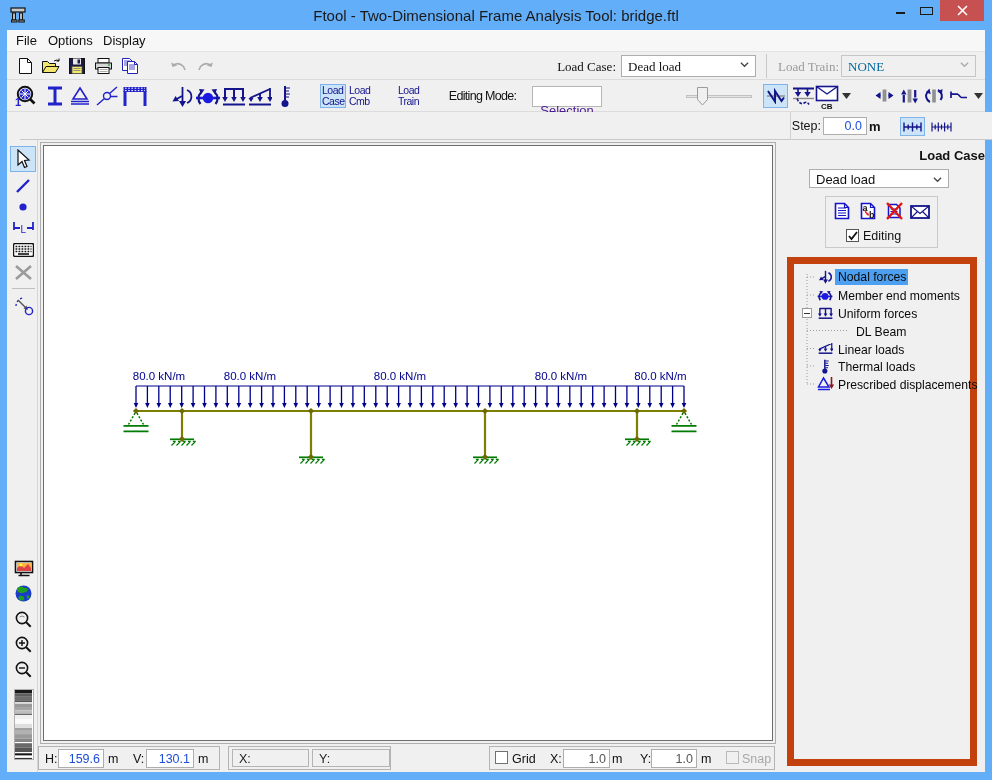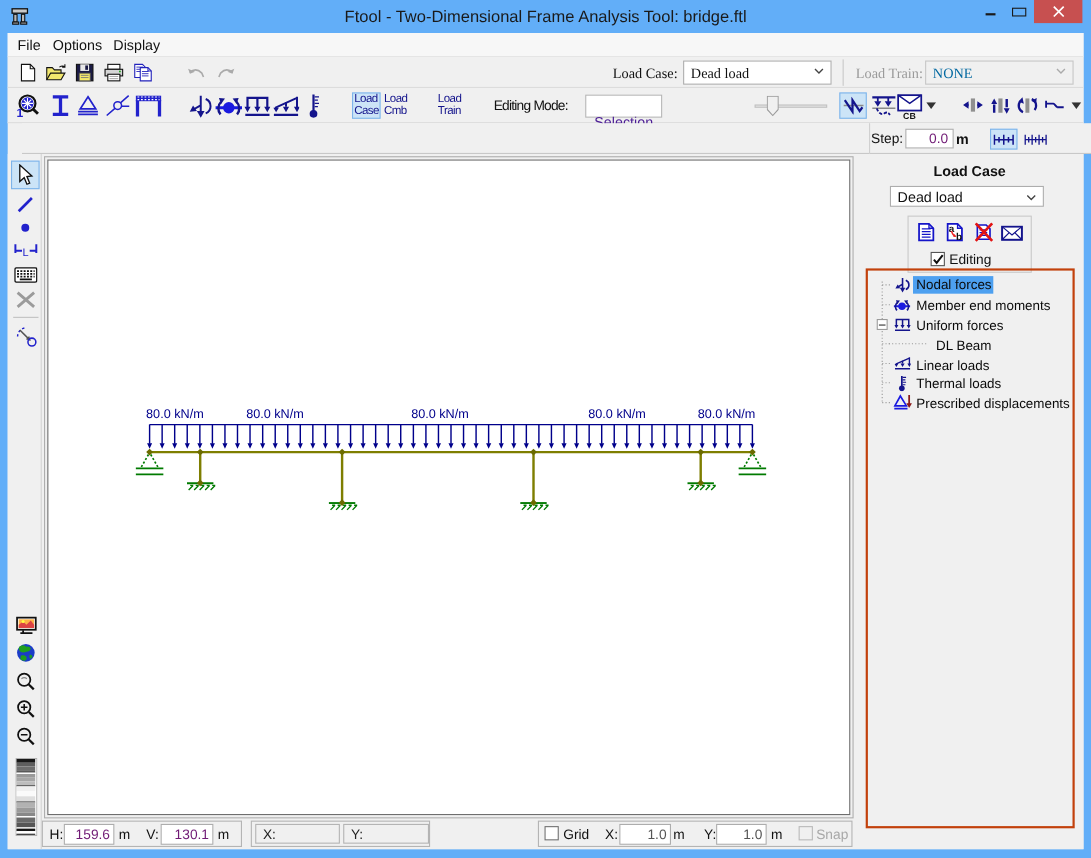--- a/index.html
+++ b/index.html
@@ -14,21 +14,21 @@
 .menuitem { position:absolute; top:3px; font-size:13px; color:#111; }
 #row1 { left:0; top:22px; width:978px; height:28px; background:#f0f0f0; border-bottom:1px solid #dcdcdc;font-family:Liberation Serif, serif; }
 #row2 { left:0; top:50px; width:978px; height:32px; background:#f0f0f0; border-bottom:1px solid #dcdcdc; }
 #row3 { left:0; top:82px; width:978px; height:28px; background:#f0f0f0; border-bottom:1px solid #c8c8c8;margin-left:13px; }
 #mainarea { left:0; top:110px; width:978px; height:632px; background:#f0f0f0; }
 .lbl { position:absolute; font-size:13px; color:#111; }
 .lblgrey { position:absolute; font-size:13px; color:#9a9a9a; }
 .combo { position:absolute; background:#fff; border:1px solid #adadad; font-size:13px; color:#111; }
 .combo .arr { position:absolute; right:6px; top:4px; width:9px; height:9px; }
 .tbtn { position:absolute; border:1px solid #7eb4ea; background:#cce4f7; }
-.numbox { position:absolute; background:#fff; border:1px solid #adadad; font-size:12.5px; color:#701a75; text-align:right; }
+.numbox { position:absolute; background:#fff; border:1px solid #adadad; font-size:12.5px; color:#1d4ed8; text-align:right; }
 </style>
 </head>
 <body>
 <div class="abs" id="titlebar">
  <svg class="abs" style="left:10px;top:7px" width="16" height="16" viewBox="0 0 16 16">
   <rect x="1" y="1" width="14" height="4" fill="#c8c8c8" stroke="#111" stroke-width="1.2"></rect>
   <rect x="2.5" y="6" width="3" height="7" fill="#b8b8b8" stroke="#111" stroke-width="1"></rect>
   <rect x="9.5" y="6" width="3" height="7" fill="#b8b8b8" stroke="#111" stroke-width="1"></rect>
   <rect x="1.5" y="13" width="5.5" height="2" fill="#9a9a9a" stroke="#111" stroke-width="1"></rect>
   <rect x="8.8" y="13" width="5.5" height="2" fill="#9a9a9a" stroke="#111" stroke-width="1"></rect>
@@ -366,21 +366,21 @@
     <span class="numbox" style="left:73px;top:2px;width:47px;height:19px;padding:2px 3px 0 0;color:#555">1.0</span>
     <span class="lbl" style="left:122px;top:5px;font-size:12.5px">m</span>
     <span class="lbl" style="left:150px;top:5px;font-size:12.5px">Y:</span>
     <span class="numbox" style="left:161px;top:2px;width:46px;height:19px;padding:2px 3px 0 0;color:#555">1.0</span>
     <span class="lbl" style="left:211px;top:5px;font-size:12.5px">m</span>
     <span class="abs" style="left:236px;top:4px;width:13px;height:13px;background:#f0f0f0;border:1px solid #b9b9b9"></span>
     <span class="lblgrey" style="left:252px;top:5px;font-size:12.5px;color:#a8a8a8">Snap</span>
   </div>
 
   <div class="abs" id="rightpanel" style="left:771px;top:0;width:207px;height:632px">
-   <div class="abs" style="left:0;top:8px;width:207px;text-align:center;font-size:13px;font-weight:bold;color:#111">Load Case</div>
+   <div class="abs" style="left:0;top:8px;width:207px;text-align:right;font-size:13px;font-weight:bold;color:#111">Load Case</div>
    <div class="combo" style="left:31px;top:29px;width:140px;height:19px">
     <span style="position:absolute;left:6px;top:2px">Dead load</span>
     <svg class="arr" style="top:5px" viewBox="0 0 10 10">
             <path d="M1,3 L5,7 L9,3" fill="none" stroke="#444" stroke-width="1.4"></path>
           </svg>
    </div>
    <div class="abs" style="left:47px;top:56px;width:113px;height:52px;border:1px solid #c9c9c9">
     <svg class="abs" style="left:8px;top:5px" width="16" height="18" viewBox="0 0 16 18">
      <path d="M1.5,1.5 h9 l4,4 v11 h-13 z" fill="#fff" stroke="#1414c8" stroke-width="1.6"></path>
      <path d="M10.5,1.5 v4 h4" fill="none" stroke="#1414c8" stroke-width="1.2"></path>
@@ -402,21 +402,21 @@
     <svg class="abs" style="left:84px;top:8px" width="20" height="14" viewBox="0 0 20 14">
      <rect x="1" y="1" width="18" height="12" fill="#fff" stroke="#14148c" stroke-width="1.8"></rect>
      <path d="M1,1 L10,8.5 L19,1 M1,13 L7.5,6.5 M19,13 L12.5,6.5" fill="none" stroke="#14148c" stroke-width="1.1"></path>
     </svg>
     <span class="abs" style="left:20px;top:32px;width:13px;height:13px;background:#fff;border:1px solid #555"></span>
     <svg class="abs" style="left:21px;top:33px" width="12" height="12" viewBox="0 0 12 12">
             <path d="M2,6 L4.5,9 L10,2" fill="none" stroke="#111" stroke-width="1.8"></path>
           </svg>
     <span class="abs" style="left:37px;top:32px;font-size:12.5px;color:#111">Editing</span>
    </div>
-   <div class="abs" id="treebox" style="left:9px;top:104px;width:190px;height:509px;border:2px solid #c2410c">
+   <div class="abs" id="treebox" style="left:9px;top:117px;width:190px;height:509px;border:7px solid #c2410c">
     <svg class="abs" style="left:0;top:0" width="188" height="130" viewBox="0 0 188 130">
      <path d="M13,10 V120" stroke="#9a9a9a" stroke-width="1" stroke-dasharray="1 2"></path>
      <path d="M13,13 h9 M13,31 h9 M13,49 h-1 M13,66.5 h9 M13,84.5 h9 M13,102 h9 M13,120 h9" stroke="#9a9a9a" stroke-width="1" stroke-dasharray="1 2"></path>
      <path d="M19,66.5 h36" stroke="#9a9a9a" stroke-width="1" stroke-dasharray="1 2"></path>
     </svg>
     <div class="abs" style="left:41px;top:5px;width:73px;height:16px;background:#4da0f0"></div>
 
     <svg class="abs" style="left:24px;top:5px" width="15" height="16" viewBox="0 0 23 23">
      <path d="M11.5,2 v15" stroke="#14148c" stroke-width="2.2"></path>
      <path d="M11.5,22 l-3.8,-6.5 h7.6 z" fill="#14148c"></path>

